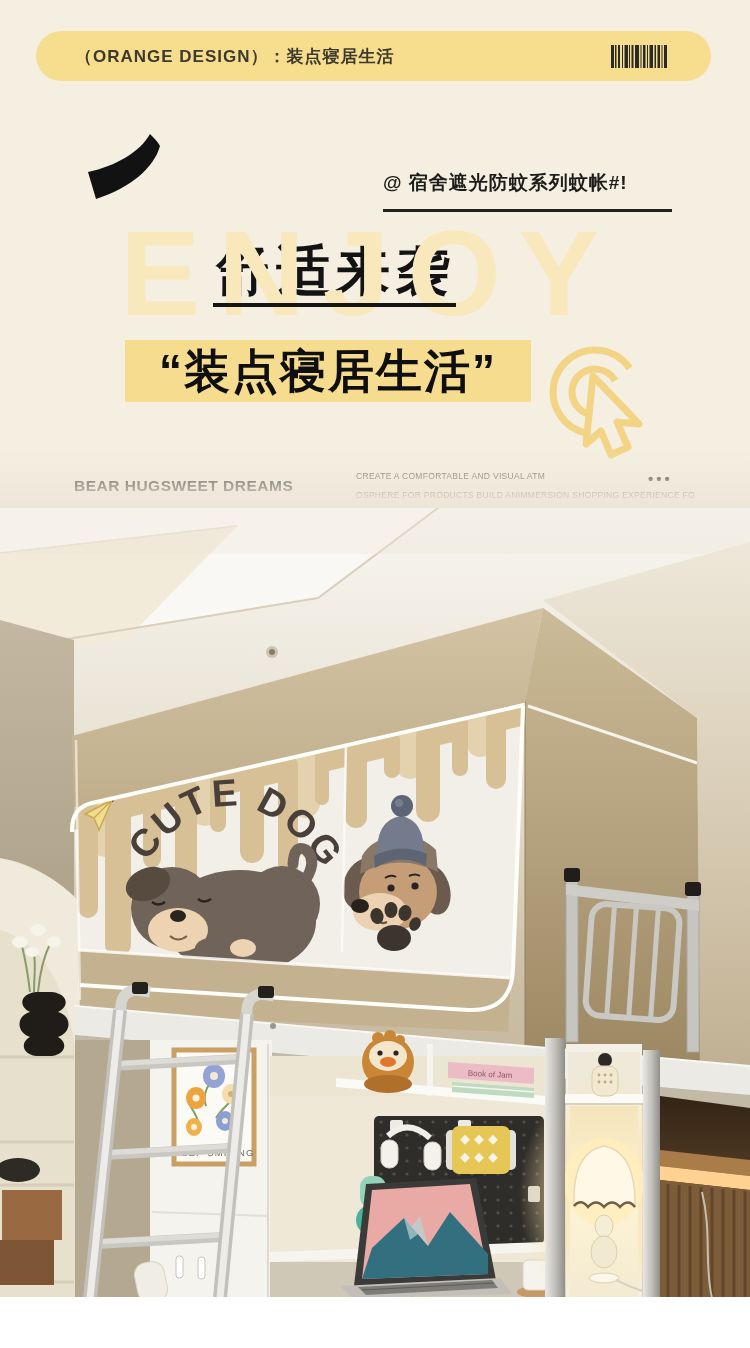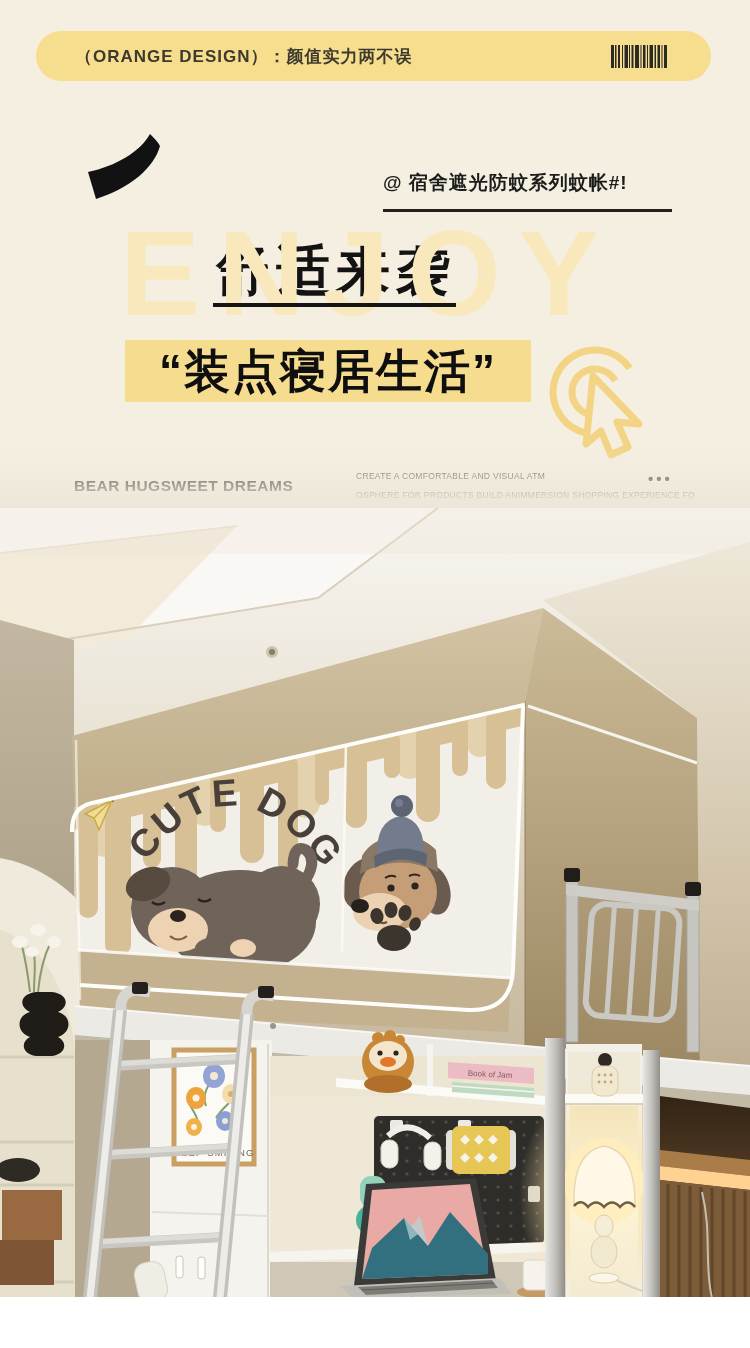--- a/index.html
+++ b/index.html
@@ -30,21 +30,21 @@
   .fade-strip{left:0;top:448px;width:750px;height:60px;background:linear-gradient(#f5efe200,#ede6d8);}
   .photo{left:0;top:508px;}
   .bottom-white{left:0;top:1297px;width:750px;height:51px;background:#ffffff;}
 </style>
 </head>
 <body>
 
 <div class="page">
 
   <div class="abs banner">
-    <span class="banner-text">（ORANGE DESIGN）：颜值实力两不误</span>
+    <span class="banner-text">（ORANGE DESIGN）：装点寝居生活</span>
     <svg class="banner-barcode" width="58" height="23" viewBox="0 0 58 23">
       <g fill="#2b2a24">
         <rect x="0" y="0" width="3" height="23"></rect>
           <rect x="4" y="0" width="1.5" height="23"></rect>
         <rect x="7" y="0" width="2" height="23"></rect>
           <rect x="11" y="0" width="1" height="23"></rect>
         <rect x="13.5" y="0" width="3.5" height="23"></rect>
           <rect x="18" y="0" width="1" height="23"></rect>
         <rect x="20.5" y="0" width="2" height="23"></rect>
           <rect x="24" y="0" width="4" height="23"></rect>

